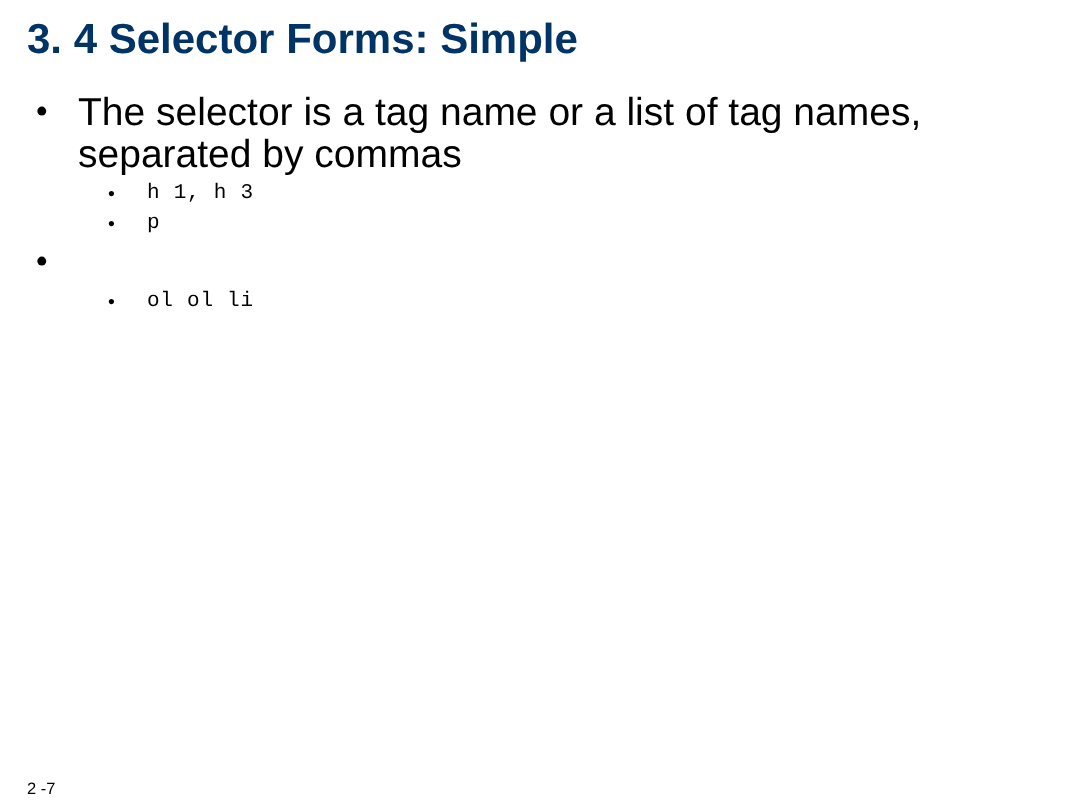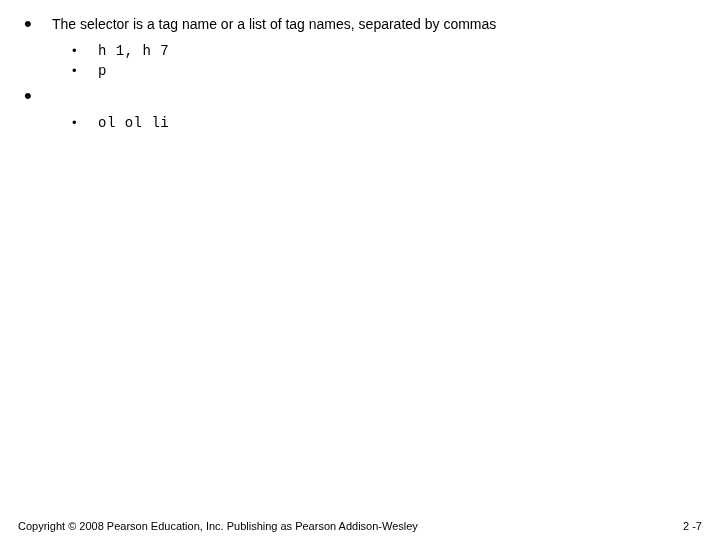--- a/index.html
+++ b/index.html
@@ -1,55 +1,55 @@
 <!DOCTYPE html>
 <html><head>
 <meta charset="utf-8">
 <style>
   * { margin: 0; padding: 0; box-sizing: border-box; }
   html, body { width: 720px; height: 540px; background: #fff; font-family: Arial, Helvetica, sans-serif; color: #000; }
   .slide { position: relative; width: 720px; height: 540px; padding: 10px 18px 0 18px; }
   .title { color: #003366; font-weight: bold; font-size: 28px; margin-bottom: 18px; }
   .lvl1 { display: flex; margin-bottom: 4px; }
   .lvl1 .bullet { width: 34px; flex: 0 0 34px; font-size: 22px; line-height: 28px; text-align: left; padding-left: 6px; }
-  .lvl1 .text { font-size: 14px; line-height: 28px; }
+  .lvl1 .text { font-size: 26px; line-height: 28px; }
   .lvl1 .text.italic { font-style: italic; }
   .lvl2 { display: flex; margin-left: 54px; margin-bottom: 2px; }
   .lvl2 .bullet { width: 26px; flex: 0 0 26px; font-size: 13px; line-height: 18px; }
   .lvl2 .text { font-family: "Courier New", Courier, monospace; font-size: 14px; line-height: 18px; letter-spacing: 0.5px; }
   .footer { position: absolute; left: 0; bottom: 8px; width: 100%; padding: 0 18px; display: flex; justify-content: space-between; font-size: 11px; }
 </style>
 </head>
 <body>
 
 <div class="slide">
 
+  <div class="title">3. 4 Selector Forms: Simple</div>
 
   <div class="lvl1">
     <div class="bullet">•</div>
     <div class="text">The selector is a tag name or a list of tag names, separated by commas</div>
   </div>
 
   <div class="lvl2">
     <div class="bullet">•</div>
-    <div class="text">h 1, h 7</div>
+    <div class="text">h 1, h 3</div>
   </div>
 
   <div class="lvl2">
     <div class="bullet">•</div>
     <div class="text">p</div>
   </div>
 
   <div class="lvl1">
     <div class="bullet">•</div>
   </div>
 
   <div class="lvl2">
     <div class="bullet">•</div>
     <div class="text">ol ol li</div>
   </div>
 
   <div class="footer">
-    <span>Copyright © 2008 Pearson Education, Inc. Publishing as Pearson Addison-Wesley</span>
     <span>2 -7</span>
   </div>
 
 </div>
 
 </body></html>

